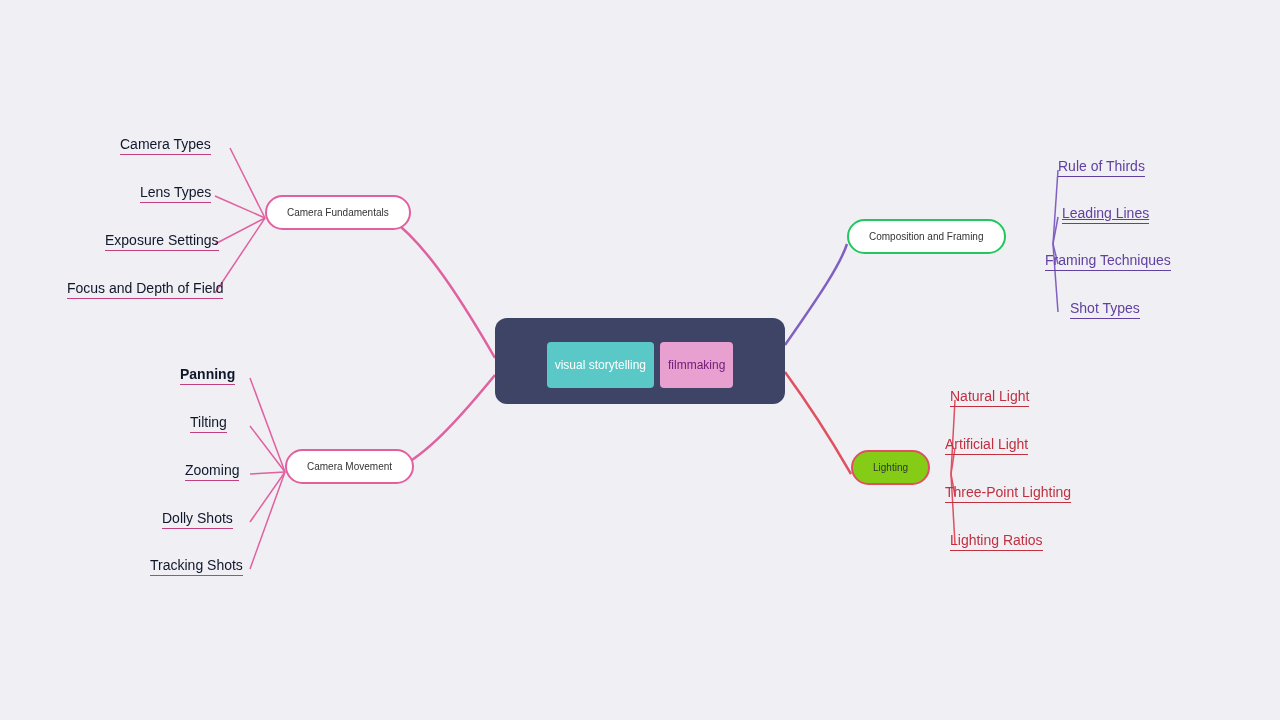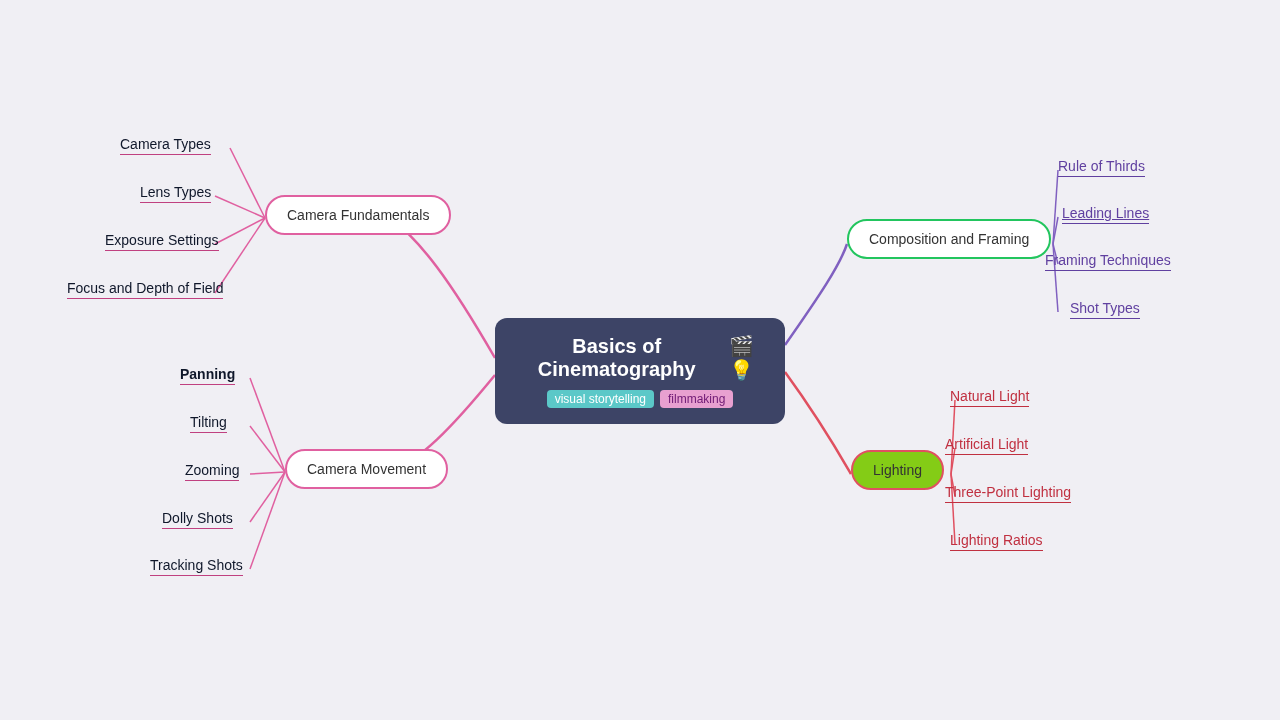--- a/index.html
+++ b/index.html
@@ -46,31 +46,31 @@
       gap: 8px;
     }
     .node-central .tags {
       margin-top: 8px;
       display: flex;
       gap: 6px;
       justify-content: center;
     }
     .node-central .tag {
       border-radius: 4px;
-      padding: 2px 8px;
+      padding: 16px 8px;
       font-size: 12px;
     }
     .tag-visual { background: #5bc8c8; color: #fff; }
     .tag-film { background: #e8a0d0; color: #701a75; }
 
     
     .node-branch {
       border-radius: 20px;
       padding: 10px 20px;
-      font-size: 14px;
+      font-size: 10px;
       font-weight: 500;
       color: #333;
       white-space: nowrap;
     }
     .node-branch-pink { border: 2px solid #e060a0; background: #fff; }
     .node-branch-purple { border: 2px solid #22c55e; background: #fff; }
     .node-branch-red { border: 2px solid #e05060; background: #84cc16; }
 
     
     .leaf {
@@ -148,24 +148,20 @@
   <line x1="1053" y1="244" x2="1058" y2="312" stroke="#8060c0" stroke-width="1.5"></line>
 
   <line x1="951" y1="474" x2="955" y2="400" stroke="#e05060" stroke-width="1.5"></line>
   <line x1="951" y1="474" x2="955" y2="448" stroke="#e05060" stroke-width="1.5"></line>
   <line x1="951" y1="474" x2="955" y2="496" stroke="#e05060" stroke-width="1.5"></line>
   <line x1="951" y1="474" x2="955" y2="544" stroke="#e05060" stroke-width="1.5"></line>
 </svg>
 
 <div class="node node-central" id="n-central">
   <div>
-    <div class="title">
-      <span>Basics of Cinematography</span>
-      <span>🎬💡</span>
-    </div>
     <div class="tags">
       <span class="tag tag-visual">visual storytelling</span>
       <span class="tag tag-film">filmmaking</span>
     </div>
   </div>
 </div>
 
 <div class="node node-branch node-branch-pink" id="n-camera-fund">
   <span>Camera Fundamentals</span>
 </div>

